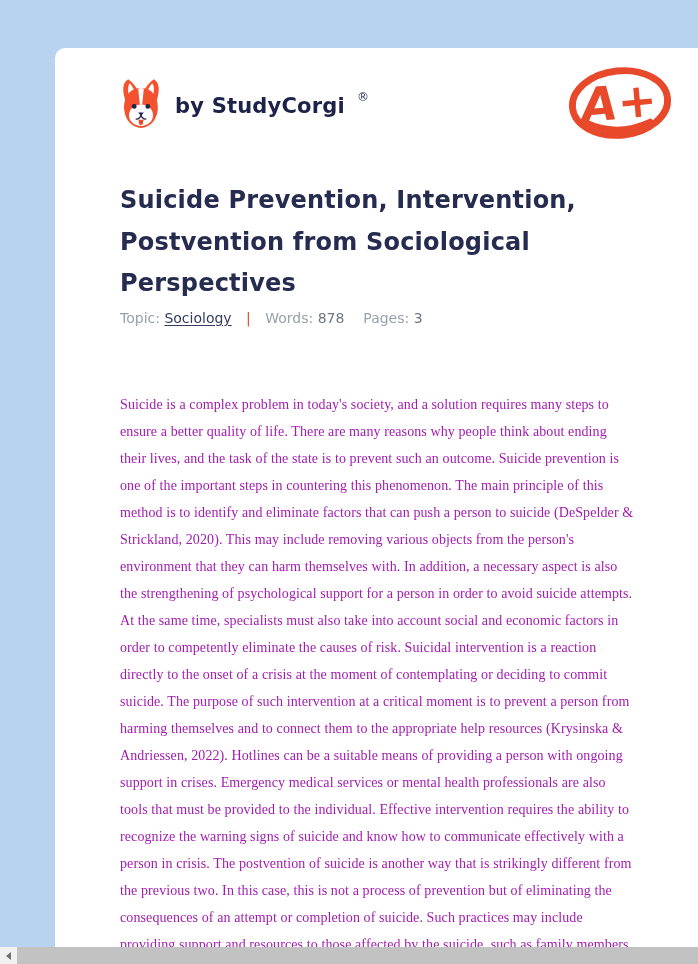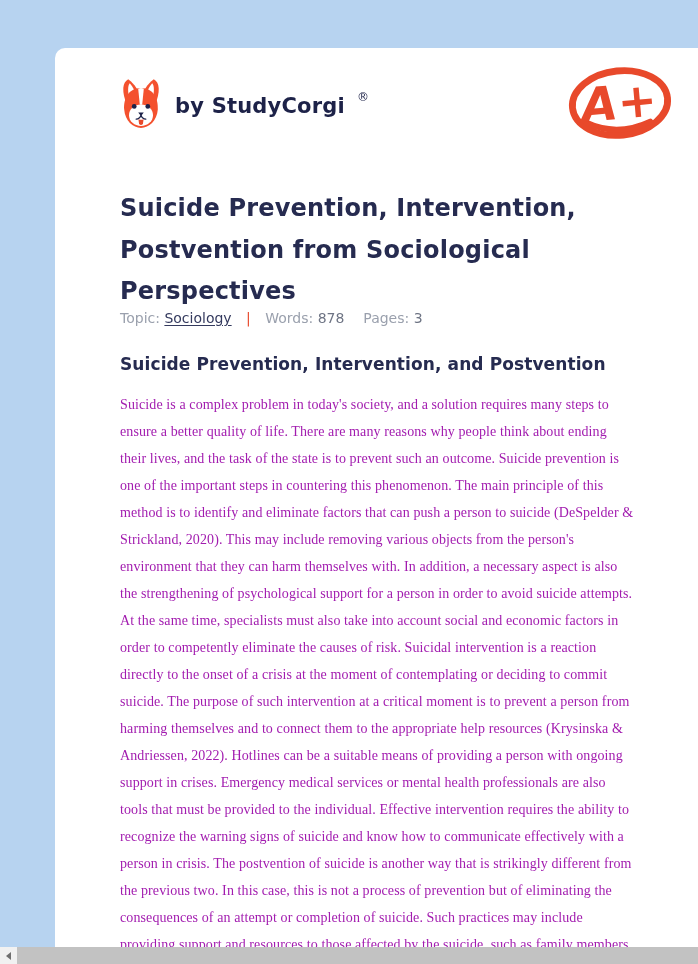--- a/index.html
+++ b/index.html
@@ -68,21 +68,20 @@
     position: absolute;
     left: 65px;
     top: 132px;
     width: 505px;
     font-family: "DejaVu Sans", sans-serif;
     font-weight: bold;
     font-size: 24px;
     line-height: 41.5px;
     color: #262b50;
     letter-spacing: 0.2px;
-    margin-top: 8px;
   }
   .meta-row {
     position: absolute;
     left: 65px;
     top: 262px;
     width: 540px;
     font-family: "DejaVu Sans", sans-serif;
     font-size: 14px;
     color: #9aa0ad;
     white-space: nowrap;
@@ -207,21 +206,20 @@
       <span class="meta-divider">|</span>
       <span>Words:</span>
       <span> </span>
       <span class="meta-value">878</span>
       <span class="meta-gap"></span>
       <span>Pages:</span>
       <span> </span>
       <span class="meta-value">3</span>
     </div>
 
-    <h2 class="section-heading">Suicide Prevention, Intervention, and Postvention</h2>
 
     <p class="article-paragraph">Suicide is a complex problem in today's society, and a solution requires many steps to ensure a better quality of life. There are many reasons why people think about ending their lives, and the task of the state is to prevent such an outcome. Suicide prevention is one of the important steps in countering this phenomenon. The main principle of this method is to identify and eliminate factors that can push a person to suicide (DeSpelder &amp; Strickland, 2020). This may include removing various objects from the person's environment that they can harm themselves with. In addition, a necessary aspect is also the strengthening of psychological support for a person in order to avoid suicide attempts. At the same time, specialists must also take into account social and economic factors in order to competently eliminate the causes of risk. Suicidal intervention is a reaction directly to the onset of a crisis at the moment of contemplating or deciding to commit suicide. The purpose of such intervention at a critical moment is to prevent a person from harming themselves and to connect them to the appropriate help resources (Krysinska &amp; Andriessen, 2022). Hotlines can be a suitable means of providing a person with ongoing support in crises. Emergency medical services or mental health professionals are also tools that must be provided to the individual. Effective intervention requires the ability to recognize the warning signs of suicide and know how to communicate effectively with a person in crisis. The postvention of suicide is another way that is strikingly different from the previous two. In this case, this is not a process of prevention but of eliminating the consequences of an attempt or completion of suicide. Such practices may include providing support and resources to those affected by the suicide, such as family members or friends.</p>
 
   </div>
 
   <div class="h-scrollbar">
     <div class="scroll-left-button">
       <span class="scroll-left-arrow"></span>
     </div>
     <div class="scrollbar-thumb"></div>

